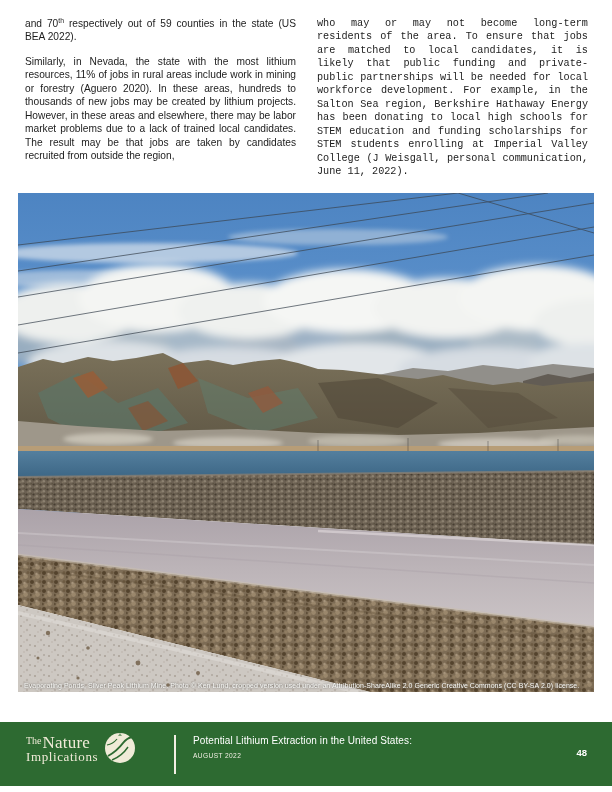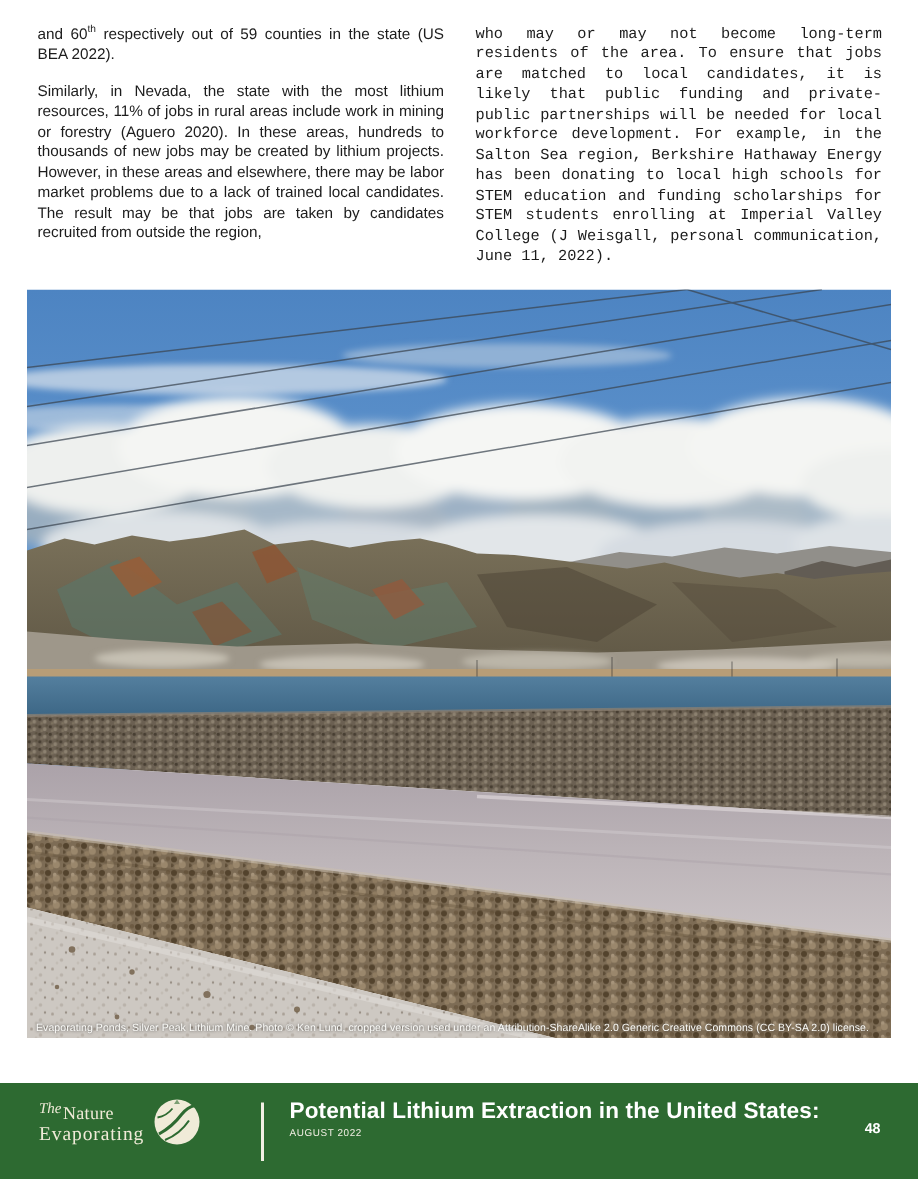--- a/index.html
+++ b/index.html
@@ -17,37 +17,37 @@
   
   .photo{position:absolute;left:18px;top:193px;width:576px;height:499px;margin:0;}
   .photo svg{display:block;}
   .caption{position:absolute;left:6px;right:4px;bottom:3px;font-size:7px;color:#fbfbf8;
            text-shadow:0 0 2px rgba(50,50,50,.8);letter-spacing:.05px;white-space:nowrap;}
 
   
   .footer{position:absolute;left:0;top:722px;width:612px;height:64px;background:#2d6a31;color:#ffffff;}
   .logo{position:absolute;left:26px;top:9px;display:flex;align-items:center;}
   .logo-text{font-family:"Liberation Serif",serif;color:#f0ebd8;line-height:1;}
-  .logo-the{font-size:10px;margin-right:1px;position:relative;top:-4px;font-style:italic;}
-  .logo-nature{font-size:12px;letter-spacing:.2px;}
+  .logo-the{font-size:10px;margin-right:1px;position:relative;top:-4px;}
+  .logo-nature{font-size:17px;letter-spacing:.2px;}
   .logo-line2{font-size:13px;margin-top:-1px;letter-spacing:.6px;}
   .globe{margin-left:5px;}
   .fdivider{position:absolute;left:174px;top:13px;width:1.5px;height:39px;background:#f2efe4;}
   .ftitle{position:absolute;left:193px;top:13px;}
-  .ft1,.ft2{font-weight:bold;font-size:15px;line-height:12.6px;letter-spacing:.1px;}
+  .ft1,.ft2{font-weight:normal;font-size:10px;line-height:12.6px;letter-spacing:.1px;}
   .fdate{font-size:6.6px;margin-top:4px;letter-spacing:.4px;color:#f2efe4;}
   .fpage{position:absolute;right:25px;top:25px;font-weight:bold;font-size:9.5px;}
 </style>
 </head>
 <body>
 
 <div class="page">
 
   <div class="col col-left">
-    <p><span>and 60</span><sup>th</sup><span> respectively out of 59 counties in the state (US BEA 2022).</span></p>
+    <p><span>and 70</span><sup>th</sup><span> respectively out of 59 counties in the state (US BEA 2022).</span></p>
     <p>Similarly, in Nevada, the state with the most lithium resources, 11% of jobs in rural areas include work in mining or forestry (Aguero 2020). In these areas, hundreds to thousands of new jobs may be created by lithium projects. However, in these areas and elsewhere, there may be labor market problems due to a lack of trained local candidates. The result may be that jobs are taken by candidates recruited from outside the region,</p>
   </div>
   <div class="col col-right">
     <p>who may or may not become long-term residents of the area. To ensure that jobs are matched to local candidates, it is likely that public funding and private-public partnerships will be needed for local workforce development. For example, in the Salton Sea region, Berkshire Hathaway Energy has been donating to local high schools for STEM education and funding scholarships for STEM students enrolling at Imperial Valley College (J Weisgall, personal communication, June 11, 2022).</p>
   </div>
 
   <figure class="photo">
     <svg width="576" height="499" viewBox="0 0 576 499" aria-hidden="true">
       <defs>
         <linearGradient id="skyg" x1="0" y1="0" x2="0" y2="1">
@@ -203,21 +203,21 @@
         <circle cx="150" cy="492" r="1.8"></circle>
       </g>
     </svg>
     <figcaption class="caption">Evaporating Ponds, Silver Peak Lithium Mine. Photo © Ken Lund, cropped version used under an Attribution-ShareAlike 2.0 Generic Creative Commons (CC BY-SA 2.0) license.</figcaption>
   </figure>
 
   <footer class="footer">
     <div class="logo">
       <div class="logo-text">
         <div class="logo-line1"><span class="logo-the">The</span><span class="logo-nature">Nature</span></div>
-        <div class="logo-line2">Evaporating</div>
+        <div class="logo-line2">Implications</div>
       </div>
       <svg class="globe" width="34" height="34" viewBox="0 0 34 34" aria-hidden="true">
         <circle cx="17" cy="17" r="15" fill="#f0ebd8"></circle>
         <path d="M5,25 Q14,20 20,12 Q24,7 29,6" stroke="#2d6a31" stroke-width="2" fill="none"></path>
         <path d="M9,29 Q19,25 25,16" stroke="#2d6a31" stroke-width="1.4" fill="none"></path>
         <path d="M4,14 Q10,13 14,8" stroke="#2d6a31" stroke-width="1.2" fill="none"></path>
         <path d="M17,2 L19,5 L15,5 Z" fill="#2d6a31" opacity="0.6"></path>
       </svg>
     </div>
     <div class="fdivider"></div>

